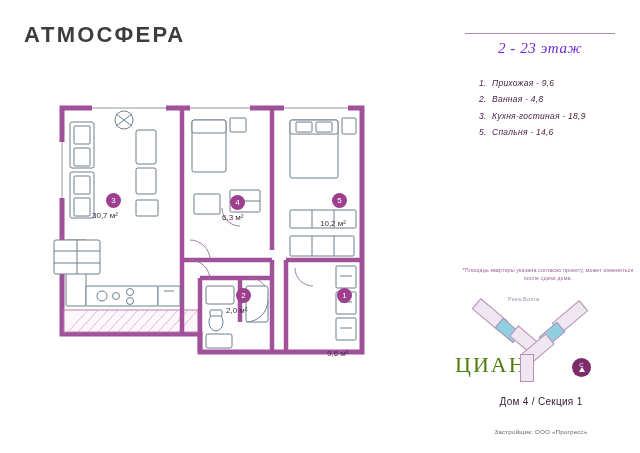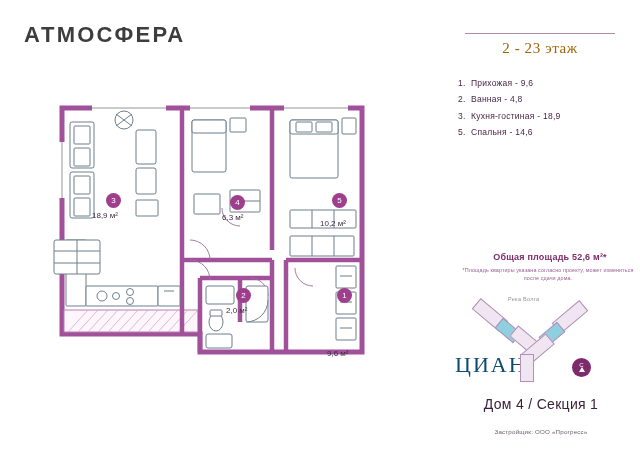--- a/index.html
+++ b/index.html
@@ -46,28 +46,30 @@
   }
   .apt-rule {
     width: 150px;
     height: 1px;
     background: #b28ab0;
     margin: 7px auto 6px auto;
   }
   .apt-floor {
     text-align: center;
     font-size: 15px;
-    color: #a16207;
+    color: #6d28d9;
     letter-spacing: 0.6px;
     font-family: "Liberation Serif", serif;
+    font-style: italic;
   }
   .room-list {
-    margin: 18px 0 0 3px;
+    margin: 18px 0 0 24px;
     padding: 0;
     list-style: none;
+    font-style: italic;
   }
   .room-list li {
     font-size: 8.5px;
     color: #4a2347;
     line-height: 1.92;
     letter-spacing: 0.25px;
     white-space: nowrap;
   }
   .room-list li .num {
     display: inline-block;
@@ -145,21 +147,21 @@
     border-right: 3px solid transparent;
     border-bottom: 5px solid #fff;
   }
 
   .house {
     position: absolute;
     left: 455px;
     top: 396px;
     width: 172px;
     text-align: center;
-    font-size: 14px;
+    font-size: 10px;
     color: #3b2139;
     letter-spacing: .3px;
   }
   .dev {
     position: absolute;
     left: 455px;
     top: 428px;
     width: 172px;
     text-align: center;
     font-size: 6.2px;
@@ -190,21 +192,21 @@
     position: absolute;
     font-size: 8px;
     color: #3f2a3f;
     white-space: nowrap;
   }
   .wm {
     position: absolute;
     left: 455px;
     top: 352px;
     font-size: 22px;
-    color: #0c4a6e;
+    color: #4d7c0f;
     letter-spacing: 2px;
     font-family: "Liberation Serif", serif;
   }
 </style>
 </head>
 <body>
 
 <div id="page">
 
   <div class="brand">АТМОСФЕРА</div>
@@ -342,21 +344,21 @@
         <path d="M206,232 A22,22 0 0 0 228,210"></path>
       </g>
 
       <g stroke="#a0519a" stroke-width="3" fill="none">
         <line x1="232" y1="262" x2="246" y2="262"></line>
       </g>
     </svg>
 
     
     <div class="badge" style="left:66px; top:103px;">3</div>
-    <div class="area" style="left:52px; top:121px;">18,9 м²</div>
+    <div class="area" style="left:52px; top:121px;">30,7 м²</div>
 
     <div class="badge" style="left:190px; top:105px;">4</div>
     <div class="area" style="left:182px; top:123px;">6,3 м²</div>
 
     <div class="badge" style="left:292px; top:103px;">5</div>
     <div class="area" style="left:280px; top:129px;">10,2 м²</div>
 
     <div class="badge" style="left:196px; top:198px;">2</div>
     <div class="area" style="left:186px; top:216px;">2,0 м²</div>
 
@@ -377,21 +379,20 @@
       </li>
       <li>
         <span class="num">3.</span><span>Кухня-гостиная - 18,9</span>
       </li>
       <li>
         <span class="num">5.</span><span>Спальня - 14,6</span>
       </li>
     </ul>
   </div>
 
-  <div class="total">Общая площадь 52,6 м²*</div>
   <div class="note">*Площадь квартиры указана согласно проекту, может измениться после сдачи дома.</div>
 
   <div class="wm">ЦИАН</div>
 
   <div class="siteplan">
     <div class="river">Река Волга</div>
     <div class="blk" style="left:12px; top:16px; width:34px; height:12px; transform:rotate(40deg);"></div>
     <div class="blk accent" style="left:36px; top:32px; width:22px; height:11px; transform:rotate(40deg);"></div>
     <div class="blk" style="left:50px; top:42px; width:30px; height:12px; transform:rotate(40deg);"></div>
     <div class="blk" style="left:92px; top:18px; width:34px; height:12px; transform:rotate(-40deg);"></div>

